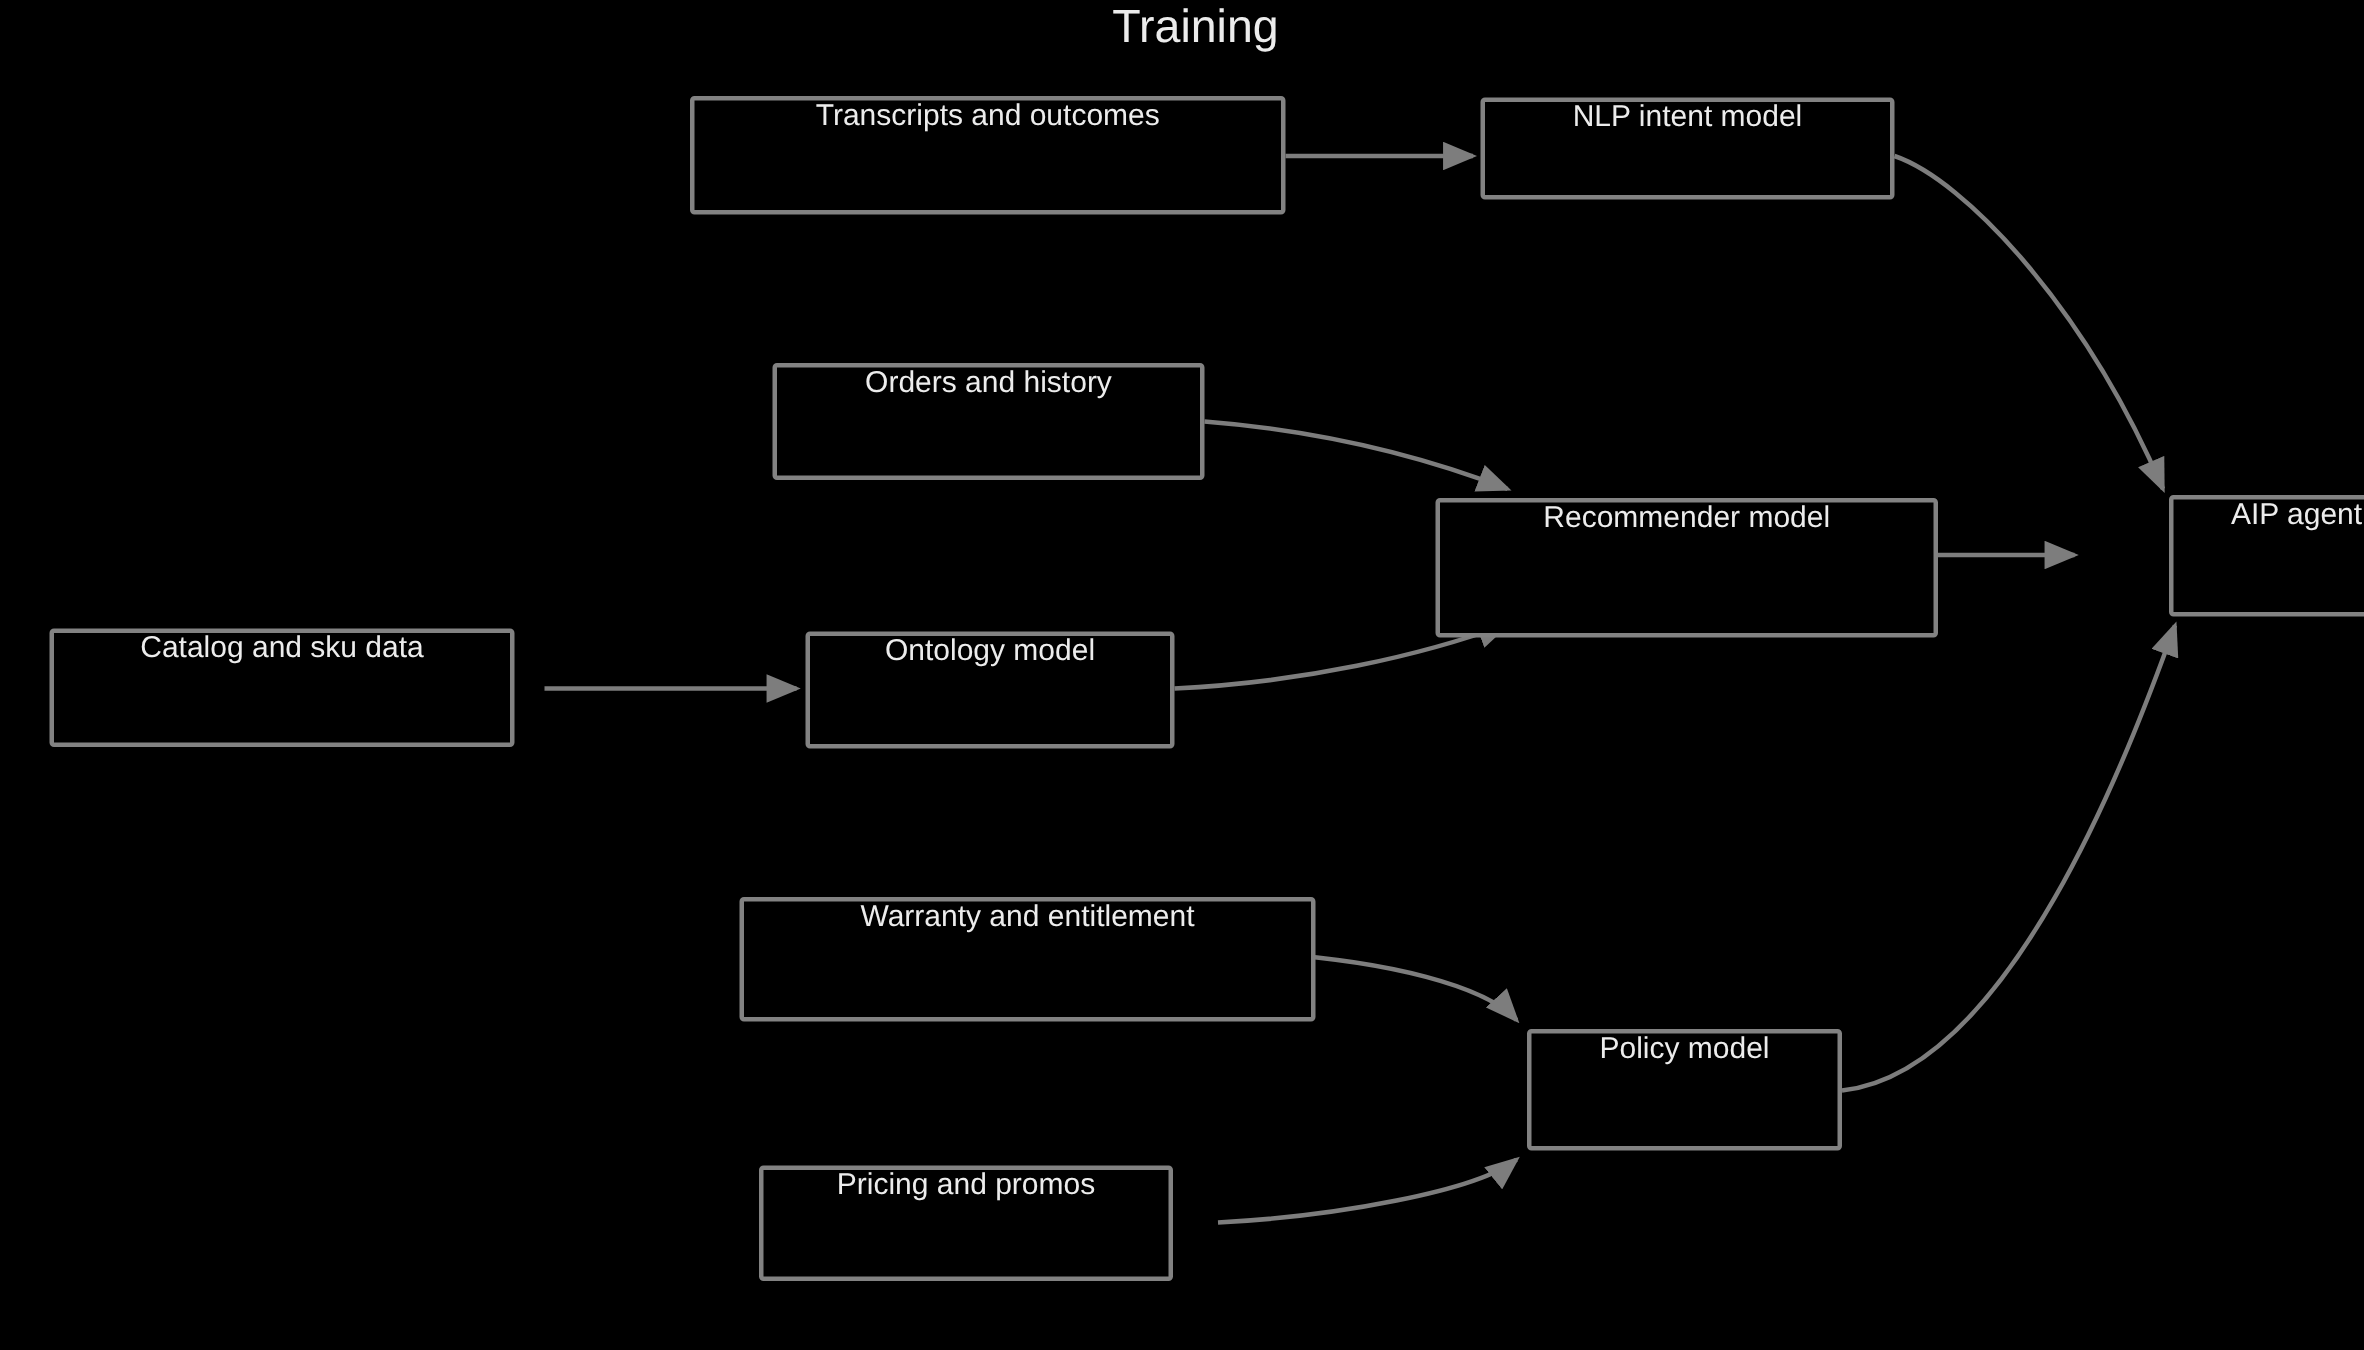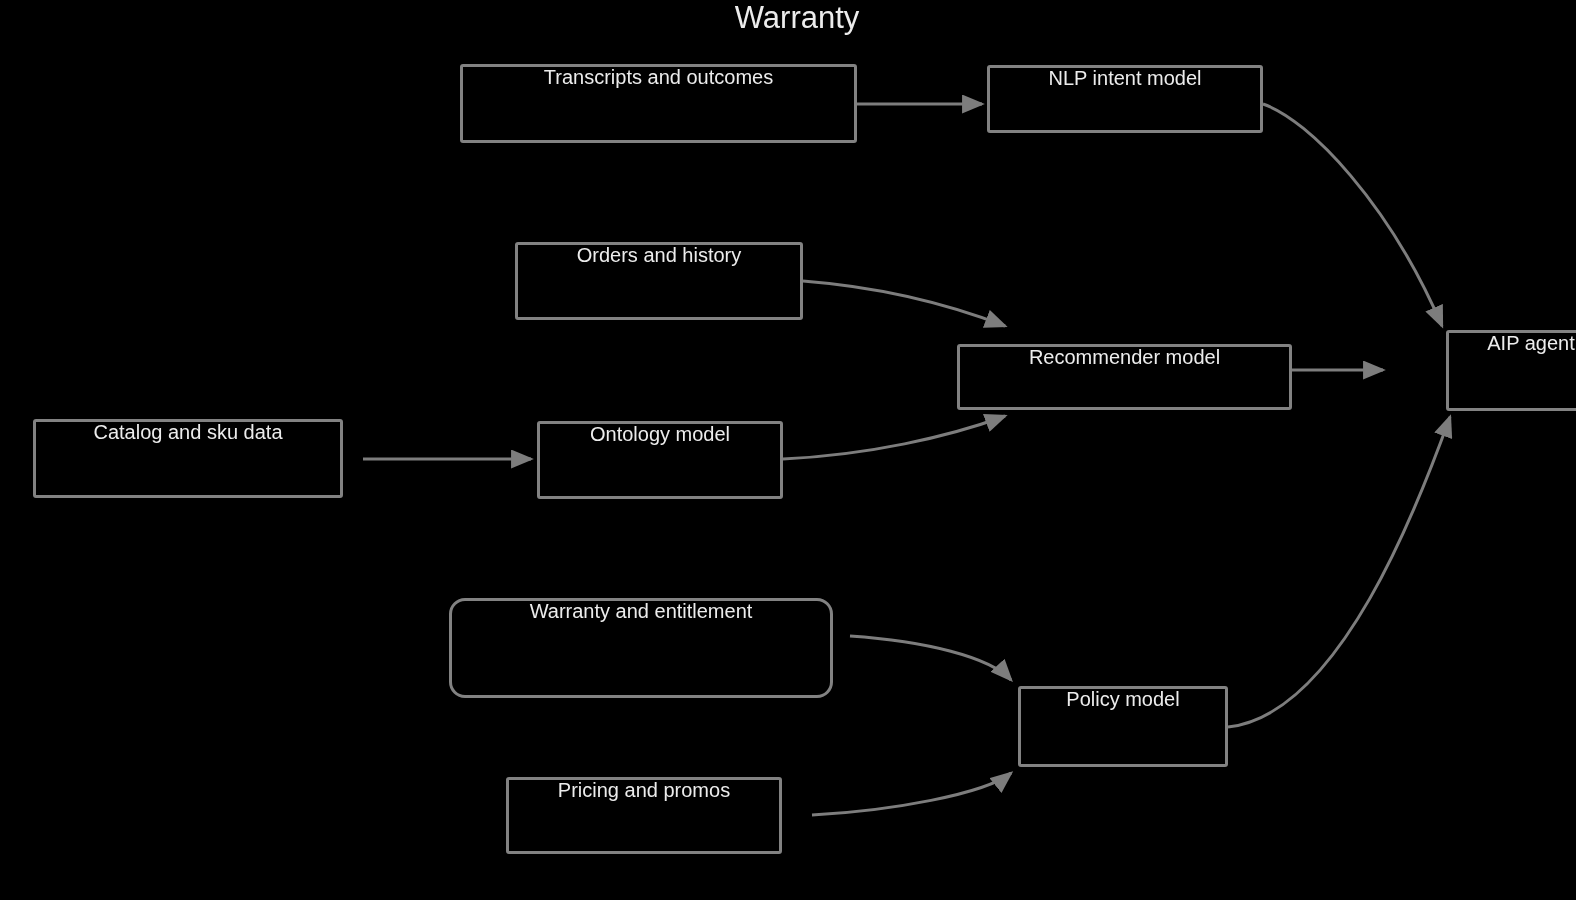--- a/index.html
+++ b/index.html
@@ -47,44 +47,44 @@
         <path d="M1263,104 C1310,120 1390,205 1442,326" class="edge" marker-end="url(#arrow)"></path>
         <path d="M803,281 C880,287 948,304 1005,326" class="edge" marker-end="url(#arrow)"></path>
         <path d="M363,459 L531,459" class="edge" marker-end="url(#arrow)"></path>
         <path d="M783,459 C868,455 948,437 1005,416" class="edge" marker-end="url(#arrow)"></path>
         <path d="M1292,370 L1383,370" class="edge" marker-end="url(#arrow)"></path>
         <path d="M850,636 C925,641 990,657 1011,680" class="edge" marker-end="url(#arrow)"></path>
         <path d="M812,815 C890,811 985,794 1011,773" class="edge" marker-end="url(#arrow)"></path>
         <path d="M1228,727 C1340,715 1420,500 1450,417" class="edge" marker-end="url(#arrow)"></path>
       </g>
   </svg>
-  <div class="diagram-title">Warranty</div>
+  <div class="diagram-title">Training</div>
 
 <div class="node" style="left: 460px; top: 64px; width: 397px; height: 79px;">
       <span>Transcripts and outcomes</span>
     </div>
     <div class="node" style="left: 987px; top: 65px; width: 276px; height: 68px;">
       <span>NLP intent model</span>
     </div>
     <div class="node" style="left: 515px; top: 242px; width: 288px; height: 78px;">
       <span>Orders and history</span>
     </div>
-    <div class="node" style="left: 957px; top: 344px; width: 335px; height: 66px;">
+    <div class="node" style="left: 957px; top: 332px; width: 335px; height: 93px;">
       <span>Recommender model</span>
     </div>
     <div class="node" style="left: 33px; top: 419px; width: 310px; height: 79px;">
       <span>Catalog and sku data</span>
     </div>
     <div class="node" style="left: 537px; top: 421px; width: 246px; height: 78px;">
       <span>Ontology model</span>
     </div>
     <div class="node" style="left: 1446px; top: 330px; width: 170px; height: 81px;">
       <span>AIP agent</span>
     </div>
-    <div class="node" style="left: 449px; top: 598px; width: 384px; height: 100px; border-radius: 16px;">
+    <div class="node" style="left: 493px; top: 598px; width: 384px; height: 83px;">
       <span>Warranty and entitlement</span>
     </div>
     <div class="node" style="left: 1018px; top: 686px; width: 210px; height: 81px;">
       <span>Policy model</span>
     </div>
     <div class="node" style="left: 506px; top: 777px; width: 276px; height: 77px;">
       <span>Pricing and promos</span>
     </div>
   </div>
 

